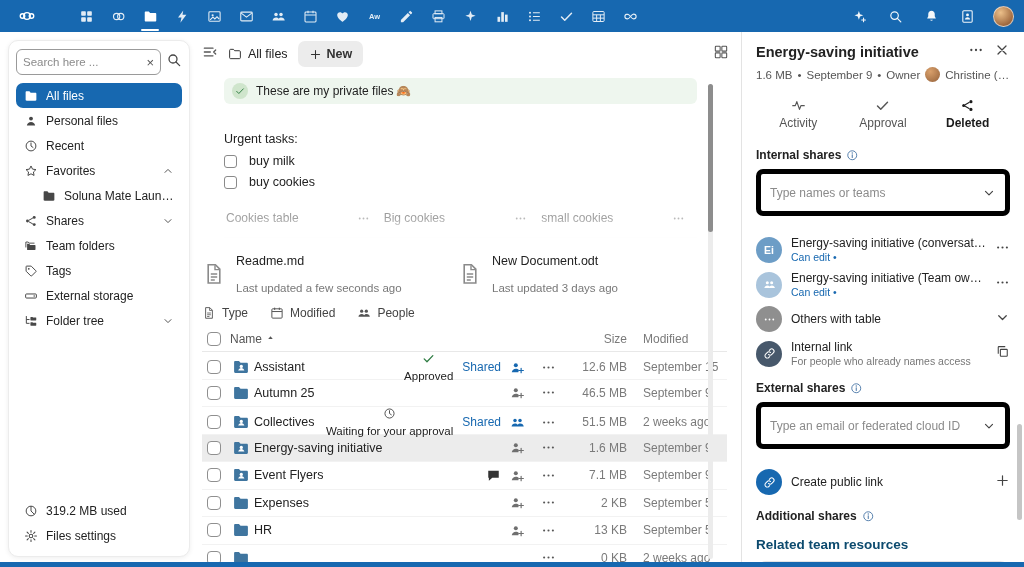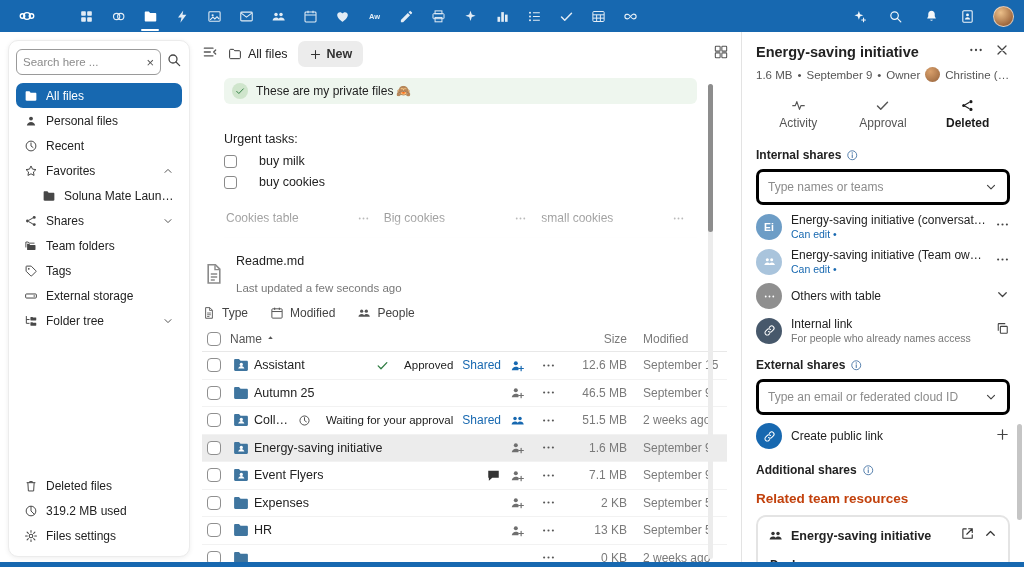--- a/index.html
+++ b/index.html
@@ -60,21 +60,21 @@
   .btn-new .icon svg{width:13px;height:13px;}
   .view-toggle{margin-left:auto;color:#555;}
   .content{padding:10px 14px 0 12px;}
   .inset{margin:0 30px 0 22px;}
 
   
   .ws-banner{display:flex;align-items:center;gap:8px;background:#eef6ee;border-radius:6px;height:26px;padding:0 8px;font-size:12px;color:#222;margin-bottom:28px;}
   .check-badge{width:16px;height:16px;border-radius:50%;background:#cfe5cc;color:var(--green);display:flex;align-items:center;justify-content:center;}
   .check-badge svg{width:10px;height:10px;}
   .ws-heading{font-size:12.5px;color:#222;margin:4px 0 8px;}
-  .ws-task{display:flex;align-items:center;gap:22px;font-size:12.5px;color:#222;margin:7px 0;}
+  .ws-task{display:flex;align-items:center;gap:12px;font-size:12.5px;color:#222;margin:7px 0;}
   .ws-box{width:13px;height:13px;border:1px solid #8a8a8a;border-radius:3px;background:#fff;flex-shrink:0;}
   .ws-table{display:flex;margin-top:16px;position:relative;}
   .ws-col{flex:1;display:flex;align-items:center;justify-content:space-between;gap:6px;padding:6px 12px 12px 2px;border-bottom:1px solid #ededed;color:#9d9d9d;font-size:12px;}
   .ws-col .icon{color:#b5b5b5;}
   .ws-col .icon svg{width:13px;height:13px;}
   .ws-fade{position:absolute;left:0;right:0;bottom:-1px;height:22px;background:linear-gradient(rgba(255,255,255,0),#fff);pointer-events:none;}
 
   
   .reco{display:flex;margin:16px 0 12px;}
   .reco-card{display:flex;align-items:center;gap:10px;width:256px;}
@@ -97,21 +97,21 @@
   .col-size{grid-column:5;text-align:right;padding-right:4px;color:#7a7a7a;font-size:12px;}
   .col-mod{grid-column:6;padding-left:12px;color:#7a7a7a;font-size:12px;white-space:nowrap;overflow:hidden;}
   .cb{width:14px;height:14px;border:1px solid #8f8f8f;border-radius:4px;background:#fff;margin-left:5px;display:inline-block;}
   .frow{height:27.5px;border-bottom:1px solid #f2f2f2;font-size:12.5px;color:#222;}
   .frow.selected{background:#ececec;}
   .f-ic{justify-self:center;}
   .f-ic svg{width:18px;height:18px;}
   .name-cell{display:flex;align-items:center;min-width:0;gap:8px;padding-right:6px;}
   .fname{white-space:nowrap;overflow:hidden;text-overflow:ellipsis;}
   .row-right{margin-left:auto;display:flex;align-items:center;gap:9px;}
-  .status{display:flex;align-items:center;gap:15px;font-size:11.5px;color:#222;white-space:nowrap;}
+  .status{display:flex;align-items:center;gap:5px;font-size:11.5px;color:#222;white-space:nowrap;flex-direction:column;}
   .status .icon svg{width:13px;height:13px;}
   .status .green{color:var(--green);}
   .status .dark{color:#444;}
   .shared-link{color:var(--primary);font-size:12px;white-space:nowrap;}
   .icon-btn{display:flex;align-items:center;justify-content:center;color:#6f6f6f;}
   .icon-btn svg{width:15px;height:15px;}
   .icon-btn.primary{color:var(--primary);}
   .dots-btn{grid-column:4;justify-self:center;color:#555;}
   .comment-btn{color:#333;}
 
@@ -129,35 +129,35 @@
   .owner-name{overflow:hidden;text-overflow:ellipsis;}
   .p-tabs{display:grid;grid-template-columns:1fr 1fr 1fr;margin:12px 0 4px;}
   .p-tab{display:flex;flex-direction:column;align-items:center;gap:3px;font-size:12px;color:#555;padding:4px 0 8px;text-align:right;}
   .p-tab .icon{color:#555;}
   .p-tab .icon svg{width:15px;height:15px;}
   .p-tab.active{font-weight:700;color:#1b1b1b;}
   .p-tab.active .icon{color:#1b1b1b;}
   .sec{display:flex;align-items:center;gap:5px;font-size:12px;font-weight:700;color:#222;margin:10px 0 7px;}
   .sec .icon{color:#4d79a8;}
   .sec .icon svg{width:12.5px;height:12.5px;}
-  .combo{display:flex;align-items:center;border:3px solid #000000;border-radius:7px;height:36px;padding:0 9px;margin-bottom:4px;background:#fff;}
+  .combo{display:flex;align-items:center;border:5px solid #000000;border-radius:7px;height:47px;padding:0 9px;margin-bottom:16px;background:#fff;}
   .combo input{flex:1;min-width:0;border:0;outline:0;font-size:12px;color:#333;background:transparent;}
   .combo input::placeholder{color:#8b8b8b;}
   .combo .icon{color:#444;}
   .combo .icon svg{width:14px;height:14px;}
   .share-row{display:flex;align-items:center;gap:9px;padding:4px 0;min-height:32px;}
   .share-av{width:26px;height:26px;border-radius:50%;color:#fff;display:flex;align-items:center;justify-content:center;font-size:10.5px;font-weight:700;flex-shrink:0;}
   .share-av svg{width:13px;height:13px;fill:currentColor;}
   .share-txt{flex:1;min-width:0;}
   .share-title{font-size:12px;color:#222;white-space:nowrap;overflow:hidden;text-overflow:ellipsis;}
   .share-sub{font-size:10.5px;color:var(--primary);margin-top:1px;white-space:nowrap;overflow:hidden;text-overflow:ellipsis;}
   .share-sub.gray{color:#777;}
   .share-action{color:#444;}
   .share-action svg{width:15px;height:15px;}
-  .rel-head{font-size:13.5px;font-weight:700;color:#c2410c;margin:14px 0 9px;}
+  .rel-head{font-size:13.5px;font-weight:700;color:#0c4a6e;margin:14px 0 9px;}
   .rel-card{border:2px solid #e4e4e4;border-radius:10px;}
   .rel-card-head{display:flex;align-items:center;gap:8px;padding:9px 10px 7px;}
   .rel-card-head .icon{color:#333;}
   .rel-card-head .icon svg{width:15px;height:15px;}
   .rel-title{font-size:12.5px;font-weight:700;color:#222;flex:1;white-space:nowrap;overflow:hidden;text-overflow:ellipsis;}
   .rel-act{color:#444;}
   .rel-section{font-size:12px;font-weight:700;color:#222;padding:6px 12px 7px;}
   .p-sb{position:absolute;right:2px;top:392px;height:96px;width:5px;background:#c5c5c5;border-radius:3px;}
 
   .bottom-strip{position:fixed;left:0;right:0;bottom:0;height:5px;background:var(--primary);z-index:99;}
@@ -476,28 +476,20 @@
           <span class="nav-label">Folder tree</span>
           <span class="icon chev">
             <svg viewBox="0 0 24 24">
               <path d="M6 9.2l6 6 6-6" fill="none" stroke="currentColor" stroke-width="2" stroke-linecap="round" stroke-linejoin="round"></path>
             </svg>
           </span>
         </button>
       </div>
     <div class="nav-spacer"></div>
     <div id="nav-bottom">
-        <button class="nav-item">
-          <span class="icon">
-            <svg viewBox="0 0 24 24">
-              <path d="M4.5 6.3h15M9.7 6.3V4.4h4.6v1.9M6.6 6.3l.9 14.2h9l.9-14.2" fill="none" stroke="currentColor" stroke-width="1.7" stroke-linejoin="round"></path>
-            </svg>
-          </span>
-          <span class="nav-label">Deleted files</span>
-        </button>
         <button class="nav-item">
           <span class="icon">
             <svg viewBox="0 0 24 24">
               <circle cx="12" cy="12" r="8.3" fill="none" stroke="currentColor" stroke-width="1.7"></circle>
               <path d="M12 12V3.7M12 12l5.9 5.8" fill="none" stroke="currentColor" stroke-width="1.7"></path>
             </svg>
           </span>
           <span class="nav-label">319.2 MB used</span>
         </button>
         <button class="nav-item">
@@ -608,20 +600,33 @@
             <span class="icon reco-icon">
               <svg viewBox="0 0 24 24">
                 <path d="M6.2 2.8h7.2l4.4 4.4V21H6.2z" fill="none" stroke="currentColor" stroke-width="1.6"></path>
                 <path d="M13 3.2v4.4h4.4" fill="none" stroke="currentColor" stroke-width="1.4"></path>
                 <path d="M8.8 12h6.4M8.8 15h6.4M8.8 18h4" fill="none" stroke="currentColor" stroke-width="1.4"></path>
               </svg>
             </span>
             <div>
               <div class="reco-name">Readme.md</div>
               <div class="reco-meta">Last updated a few seconds ago</div>
+            </div>
+          </div>
+          <div class="reco-card">
+            <span class="icon reco-icon">
+              <svg viewBox="0 0 24 24">
+                <path d="M6.2 2.8h7.2l4.4 4.4V21H6.2z" fill="none" stroke="currentColor" stroke-width="1.6"></path>
+                <path d="M13 3.2v4.4h4.4" fill="none" stroke="currentColor" stroke-width="1.4"></path>
+                <path d="M8.8 12h6.4M8.8 15h6.4M8.8 18h4" fill="none" stroke="currentColor" stroke-width="1.4"></path>
+              </svg>
+            </span>
+            <div>
+              <div class="reco-name">New Document.odt</div>
+              <div class="reco-meta">Last updated 3 days ago</div>
             </div>
           </div>
         </div>
 
       <div class="filters inset" id="filters">
           <button class="chip">
             <span class="icon">
               <svg viewBox="0 0 24 24">
                 <path d="M6.2 2.8h7.2l4.4 4.4V21H6.2z" fill="none" stroke="currentColor" stroke-width="1.6"></path>
                 <path d="M13 3.2v4.4h4.4" fill="none" stroke="currentColor" stroke-width="1.4"></path>

